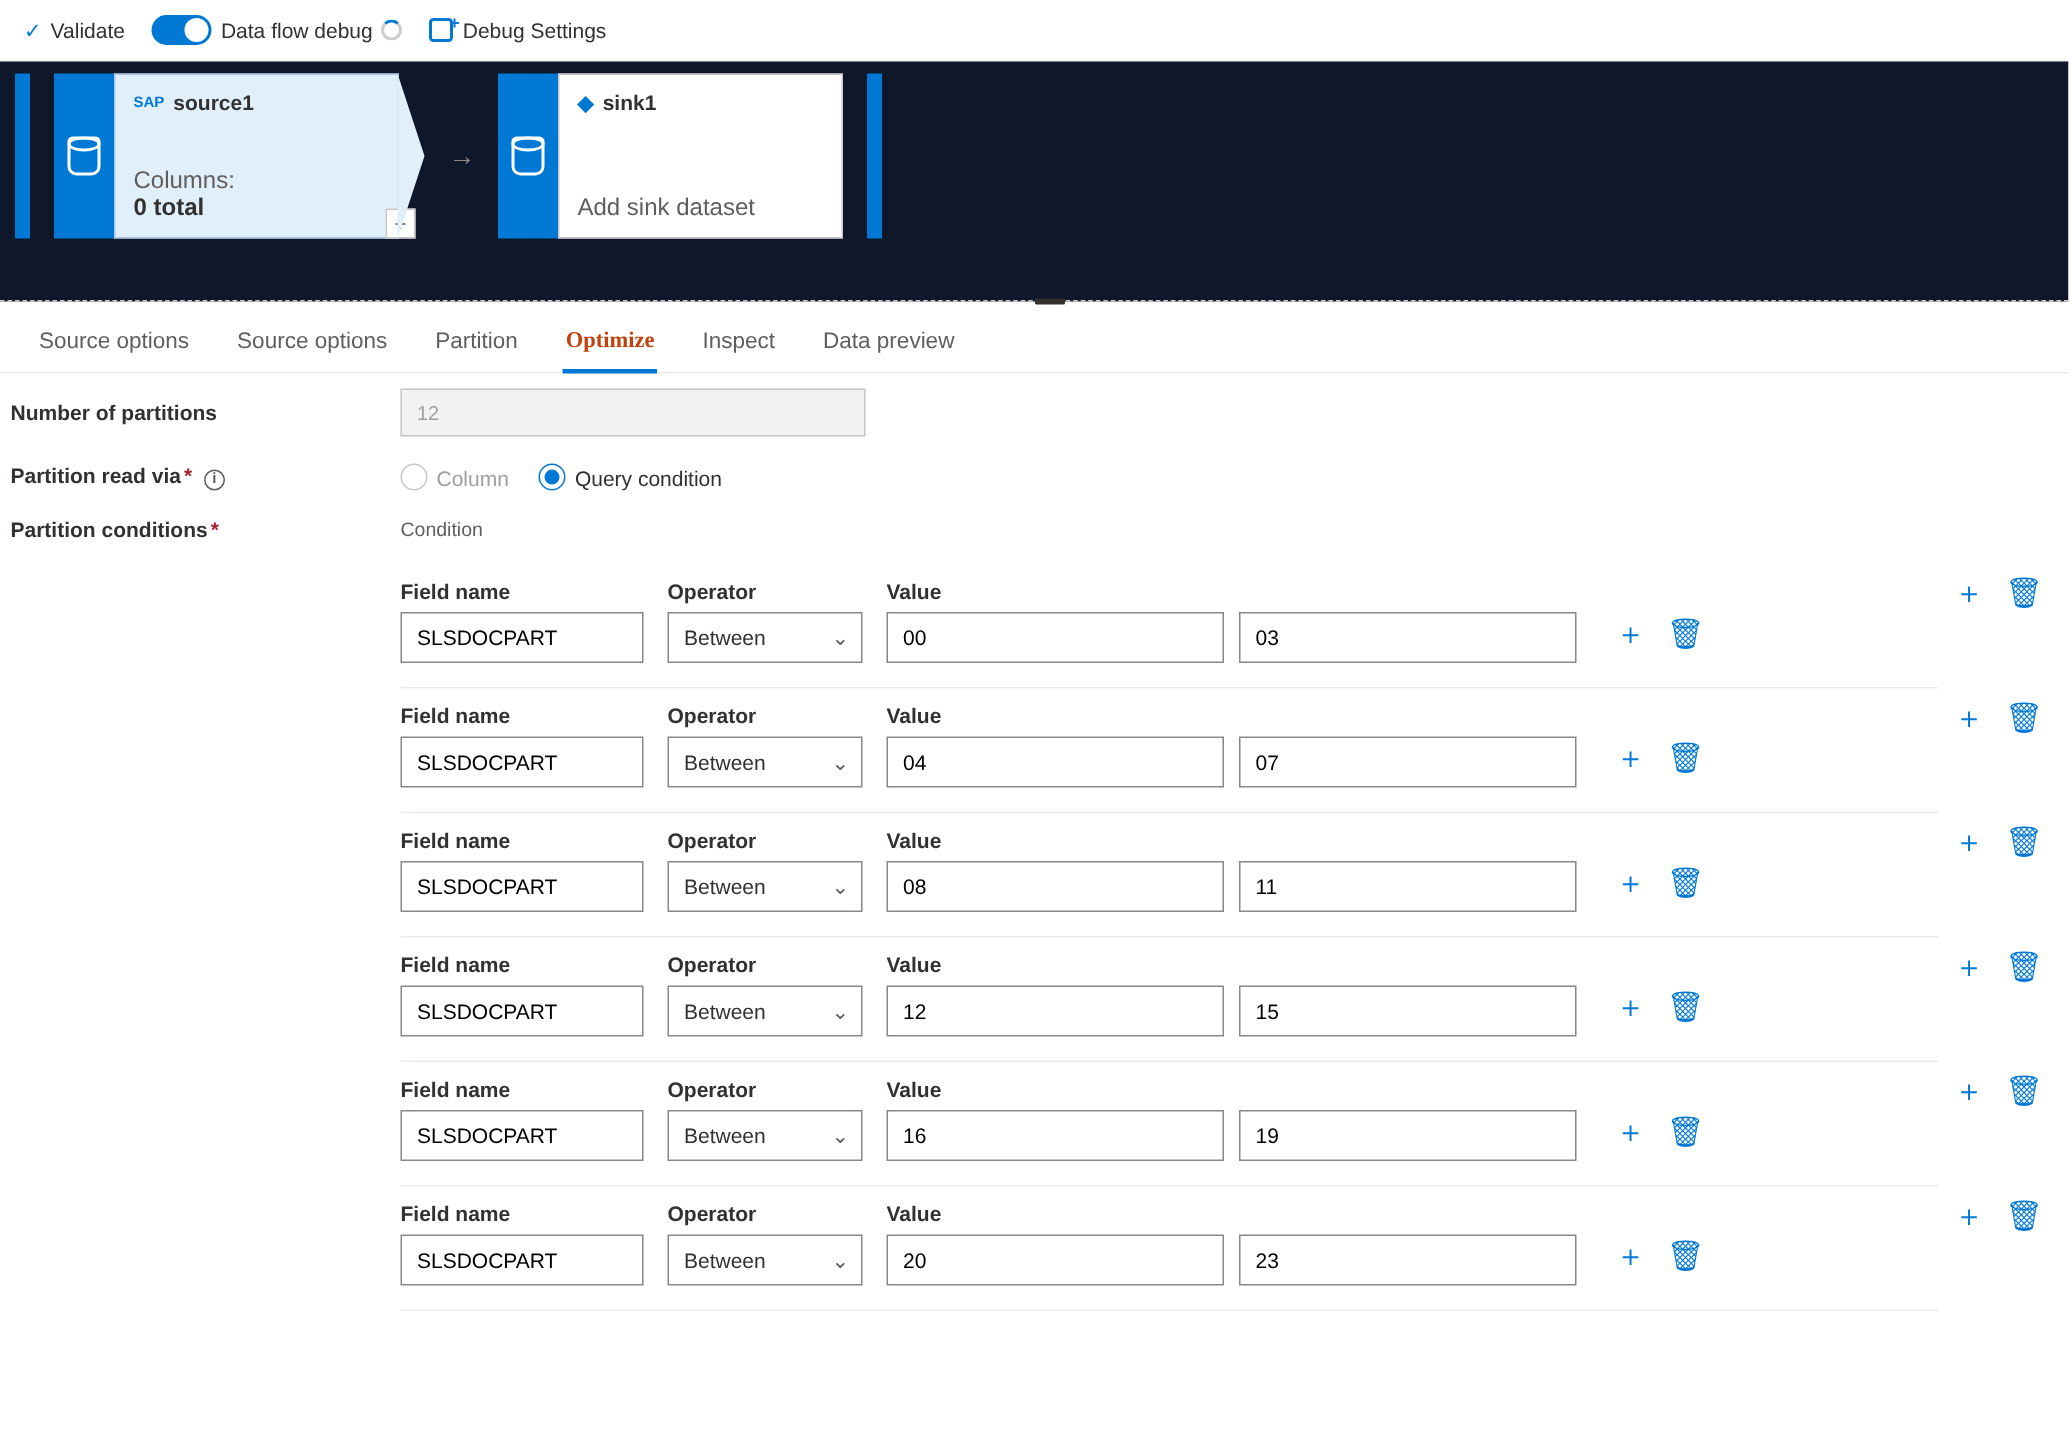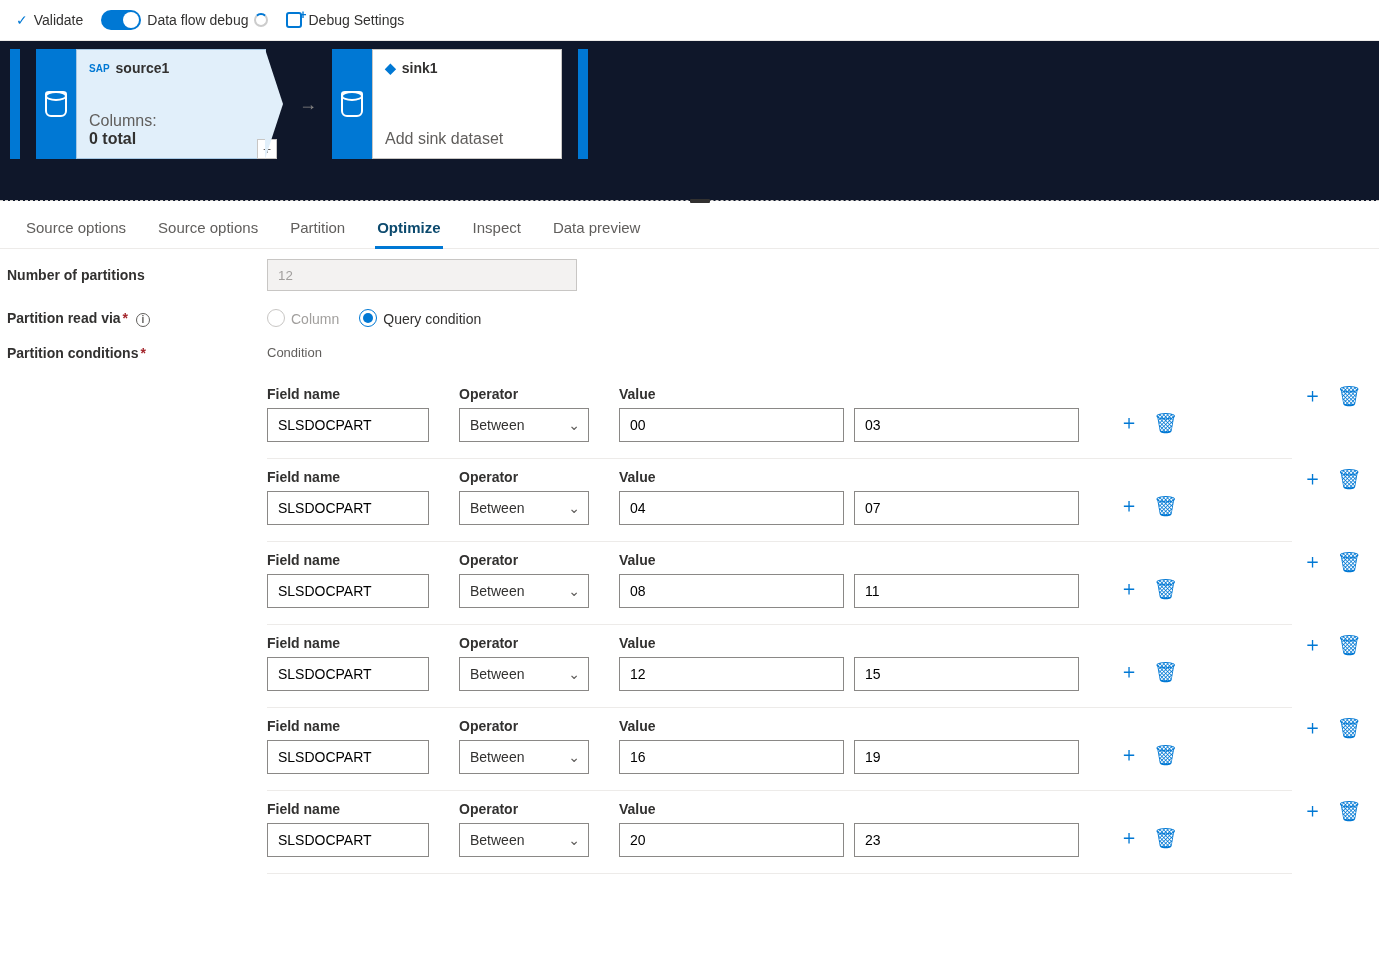--- a/index.html
+++ b/index.html
@@ -28,37 +28,37 @@
 .arrow { color:#8a8886; font-size:18px; }
 .plus-badge { position:absolute; bottom:-1px; right:-12px; background:#fff; border:1px solid #c8c6c4; width:20px; height:20px; display:flex; align-items:center; justify-content:center; font-size:14px; color:#605e5c; cursor:pointer; }
 .edge-bar { width:10px; height:110px; background:#0078d4; }
 .source-wrap { display:flex; align-items:stretch; }
 .arrow-notch { width:0; height:0; border-top:55px solid transparent; border-bottom:55px solid transparent; border-left:18px solid #e1effa; margin-left:-1px; position:relative; }
 .arrow-notch::before { content:""; position:absolute; left:-19px; top:-56px; width:0; height:0; border-top:56px solid transparent; border-bottom:56px solid transparent; border-left:19px solid #a6c8e4; z-index:-1; }
 .drag-handle { position:absolute; bottom:-3px; left:50%; width:20px; height:4px; background:#323130; border-radius:1px; }
 
 .tabs { display:flex; gap:28px; padding: 12px 24px 0; border-bottom:1px solid #edebe9; }
 .tab { padding:6px 2px 10px; color:#605e5c; cursor:pointer; font-size:15px; }
-.tab.active { color:#0c4a6e; font-weight:600; border-bottom:3px solid #0078d4; margin-bottom:-1px; }
+.tab.active { color:#c2410c; font-weight:600; border-bottom:3px solid #0078d4; margin-bottom:-1px;font-family:Liberation Serif, serif; }
 
 .panel { padding: 10px 7px 40px; }
 .row { display:flex; align-items:center; margin-bottom:18px; }
 .row-label { width:260px; color:#323130; font-weight:600; font-size:14px; }
 .req { color:#a4262c; margin-left:2px; }
 .info-icon { display:inline-block; width:14px; height:14px; border:1px solid #605e5c; border-radius:50%; font-size:10px; line-height:12px; text-align:center; color:#605e5c; margin-left:4px; }
 .num-input { width:310px; height:32px; border:1px solid #c8c6c4; background:#f3f2f1; padding:0 10px; color:#a19f9d; }
 .radio-group { display:flex; align-items:center; gap:20px; }
 .radio { display:flex; align-items:flex-end; gap:6px; cursor:pointer; }
 .radio-circle { width:18px; height:18px; border:1px solid #8a8886; border-radius:50%; display:flex; align-items:center; justify-content:center; }
 .radio.disabled .radio-circle { border-color:#c8c6c4; }
 .radio.disabled span { color:#a19f9d; }
 .radio.selected .radio-circle { border-color:#0078d4; }
 .radio.selected .radio-circle::after { content:""; width:10px; height:10px; background:#0078d4; border-radius:50%; }
 .conditions-header { color:#605e5c; font-size:13px; margin-bottom:16px; }
-.cond-block { border-bottom:1px solid #edebe9; padding:10px 0 16px; display:flex; align-items:flex-end; gap:30px; position:relative; }
+.cond-block { border-bottom:1px solid #edebe9; padding:10px 0 16px; display:flex; align-items:flex-end; gap:16px; position:relative; }
 .cond-col { display:flex; flex-direction:column; gap:6px; }
 .cond-col label { font-weight:600; font-size:14px; }
 .text-input { height:34px; border:1px solid #8a8886; padding:0 10px; font-size:14px; width:162px; background:#fff; }
 .select { height:34px; border:1px solid #8a8886; padding:0 30px 0 10px; width:130px; background:#fff; position:relative; display:flex; align-items:center; cursor:pointer; }
 .select .chev { position:absolute; right:8px; color:#605e5c; }
 .value-pair { display:flex; gap:10px; }
 .value-pair .text-input { width:225px; }
 .icon-btn { color:#0078d4; font-size:20px; cursor:pointer; display:flex; align-items:center; padding-bottom:6px; }
 .inner-actions { display:flex; gap:14px; margin-left:10px; }
 .outer-actions { display:flex; gap:14px; position:absolute; right:-70px; top:6px; }

